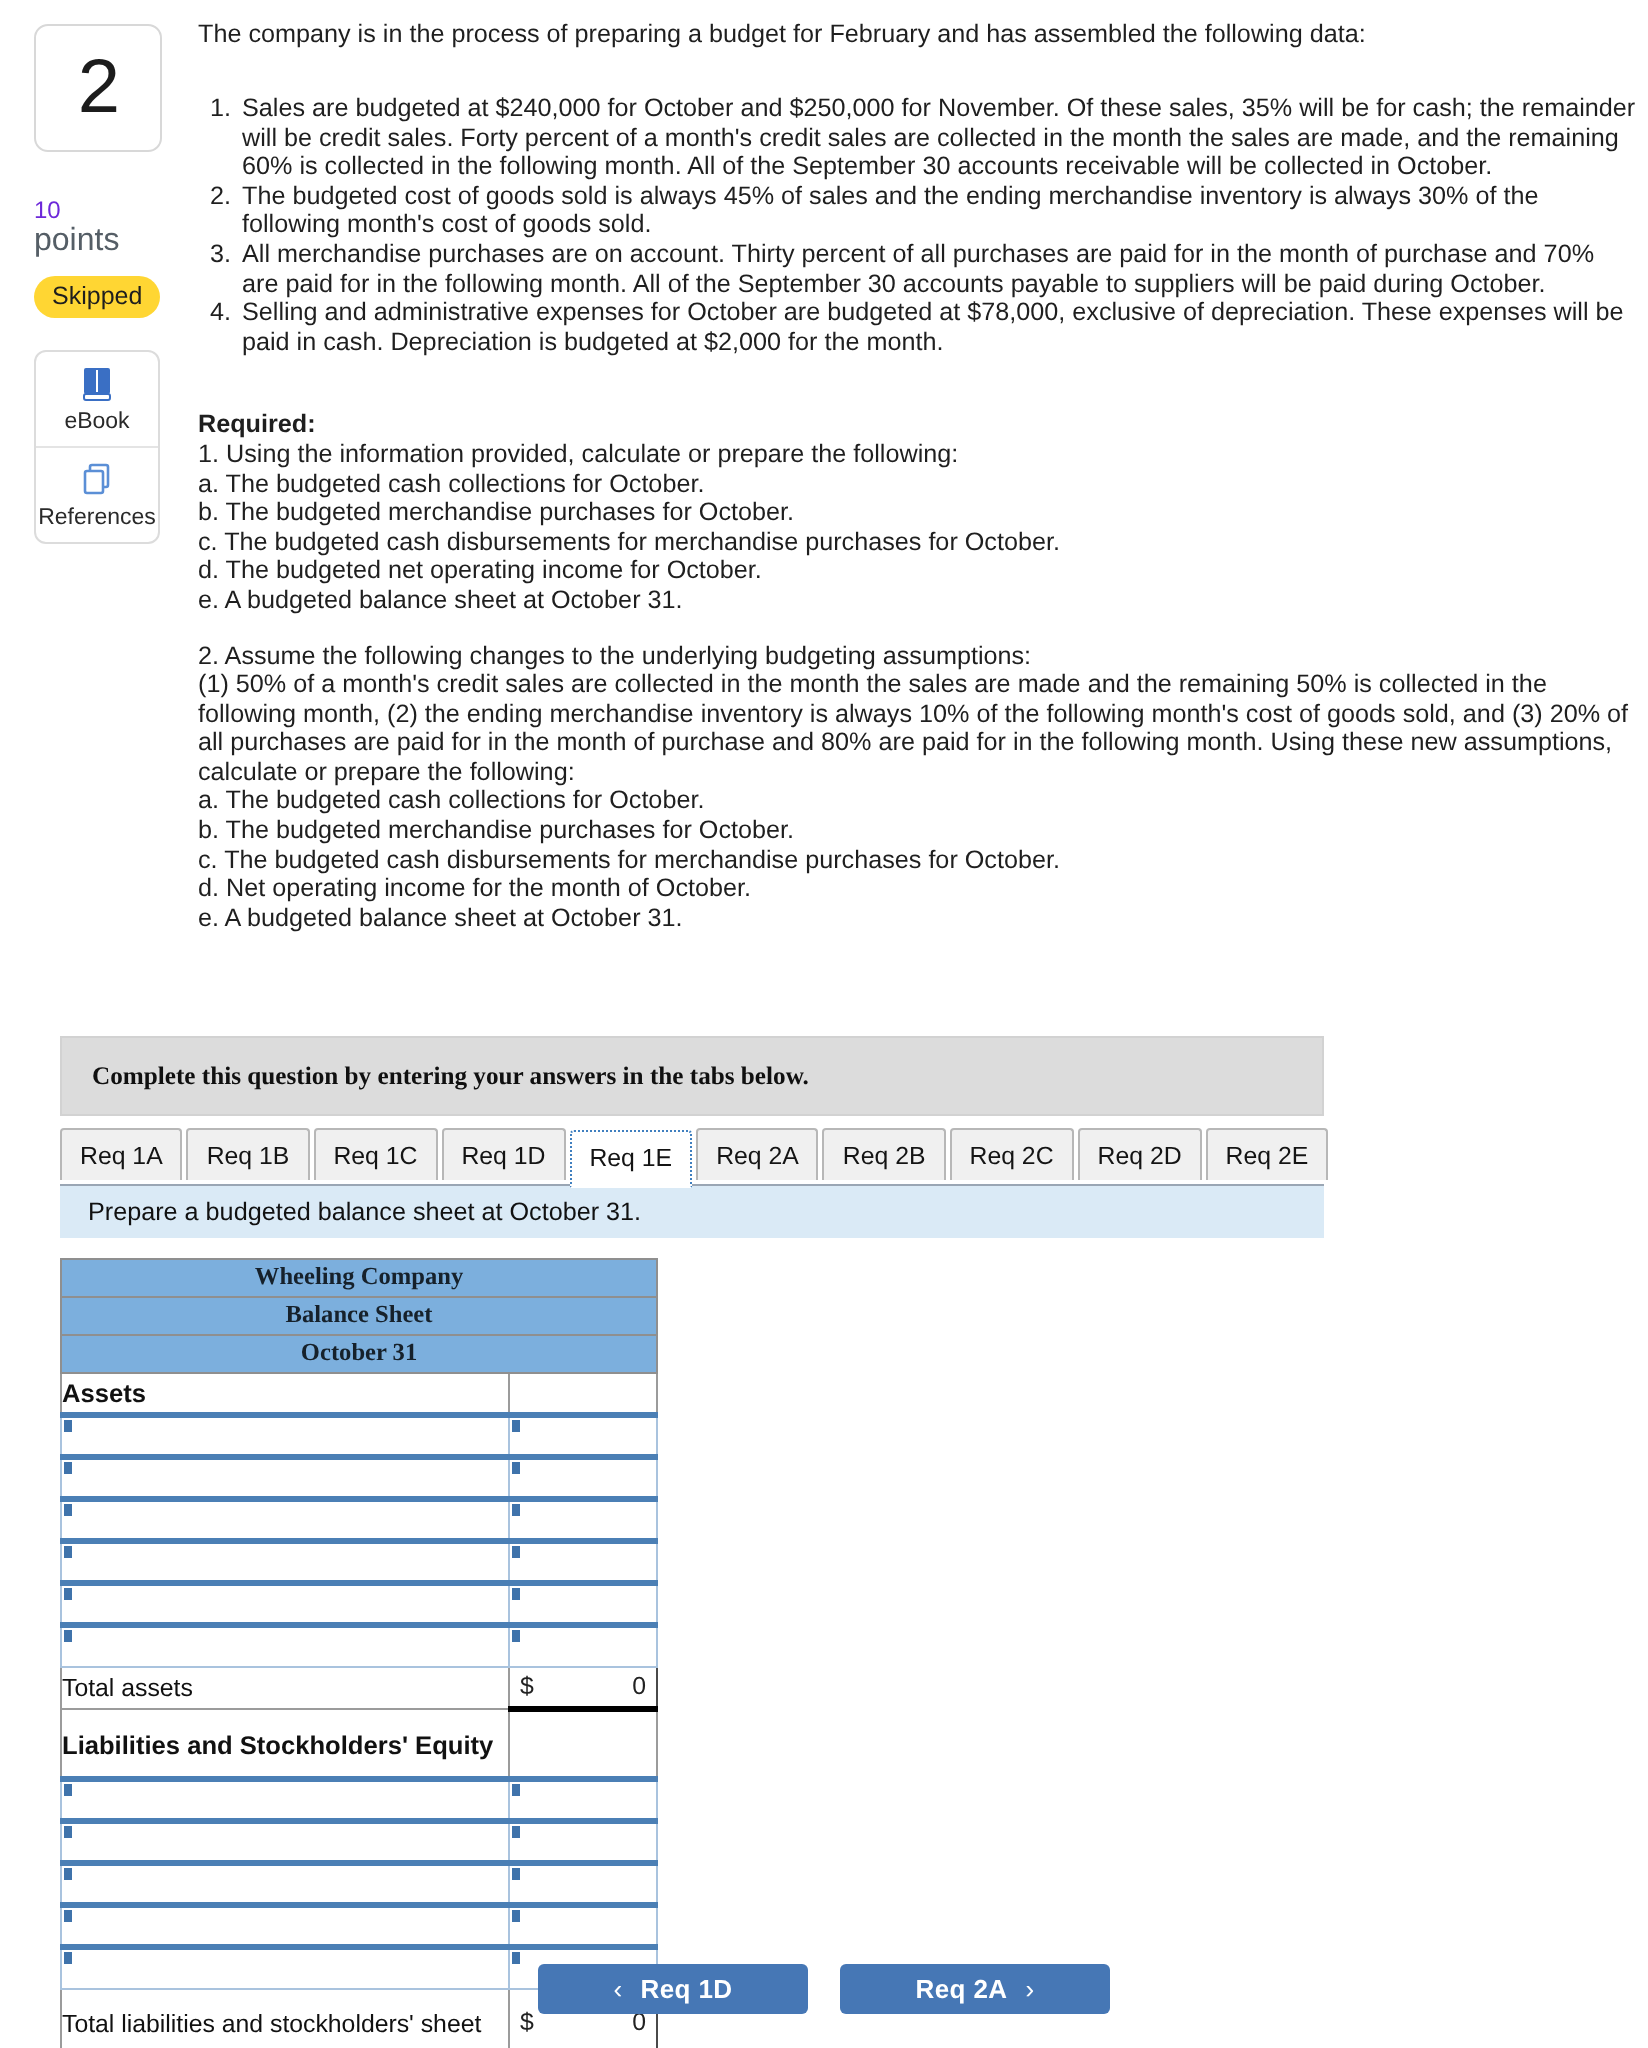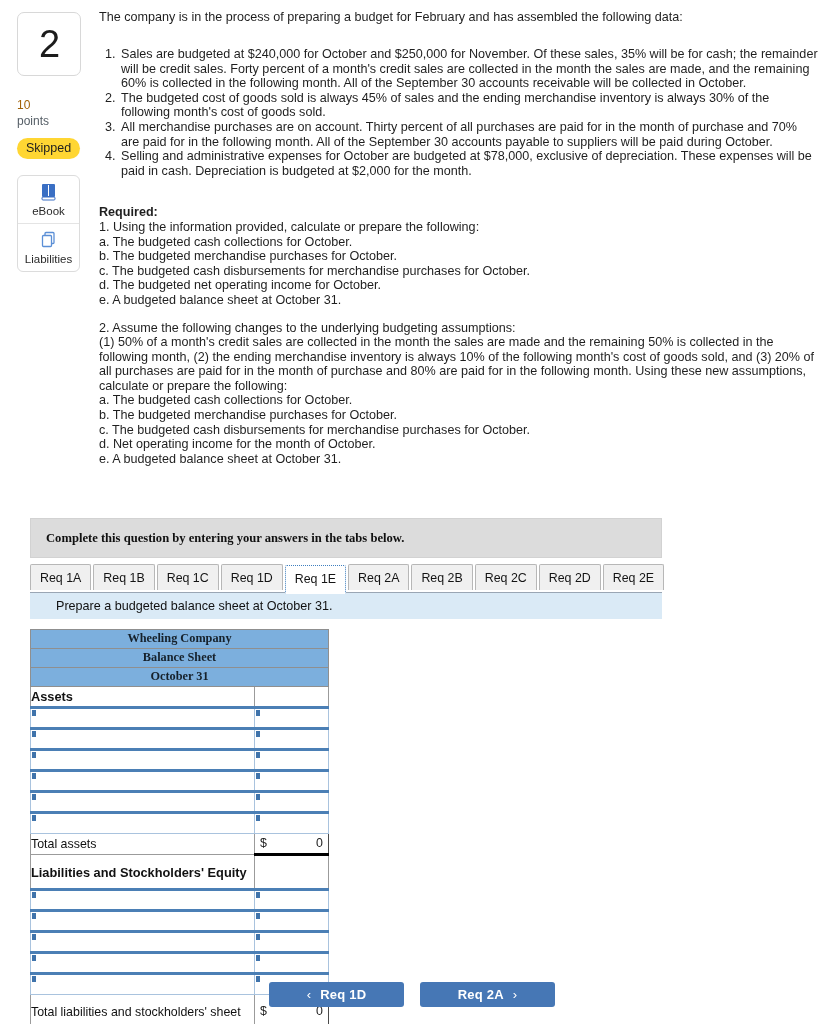--- a/index.html
+++ b/index.html
@@ -26,22 +26,22 @@
     border-radius: 7px;
     background: #ffffff;
     display: flex; align-items: center; justify-content: center;
     font-size: 38px; font-weight: 400; color: #1c1c1c;
     letter-spacing: -1px;
   }
   .points-wrap {
     margin: 22px 0 0 17px;
     line-height: 14px;
   }
-  .points-num { font-size: 12px; color: #a16207; display: block; }
-  .points-lbl { font-size: 12px; color: #555e66; display: block; margin-top: 2px; }
+  .points-num { font-size: 12px; color: #6d28d9; display: block; }
+  .points-lbl { font-size: 16px; color: #555e66; display: block; margin-top: 2px; }
   .skipped-badge {
     display: inline-block;
     margin: 10px 0 0 17px;
     background: #ffd633;
     color: #1e1e1e;
     font-size: 12.5px;
     padding: 3px 9px 4px 9px;
     border-radius: 11px;
     font-weight: 400;
   }
@@ -142,21 +142,21 @@
     border-bottom: 1px solid #ffffff;
     height: 29px;
     position: relative;
     top: 1px;
     z-index: 3;
   }
   .tab-prompt {
     background: #daeaf6;
     height: 26px;
     display: flex; align-items: center;
-    padding-left: 26px;
+    padding-left: 14px;
     font-size: 12.6px;
     color: #111111;
     width: 632px;
   }
 
   
   .sheet {
     margin-top: 10px;
     width: 298px;
     border-collapse: collapse;
@@ -305,21 +305,21 @@
       <span>eBook</span>
     </div>
 
     <div class="tool-item">
       <span class="tool-icon">
         <svg width="17" height="18" viewBox="0 0 17 18">
           <rect x="5" y="1.5" width="9" height="11" rx="1" fill="#ffffff" stroke="#5b8fd6" stroke-width="1.3"></rect>
           <rect x="2.5" y="4.5" width="9" height="11" rx="1" fill="#ffffff" stroke="#5b8fd6" stroke-width="1.3"></rect>
         </svg>
       </span>
-      <span>Liabilities</span>
+      <span>References</span>
     </div>
 
   </div>
 </div>
 
 <div id="main">
 
   <div class="intro">The company is in the process of preparing a budget for February and has assembled the following data:</div>
 
   <ol class="facts">

